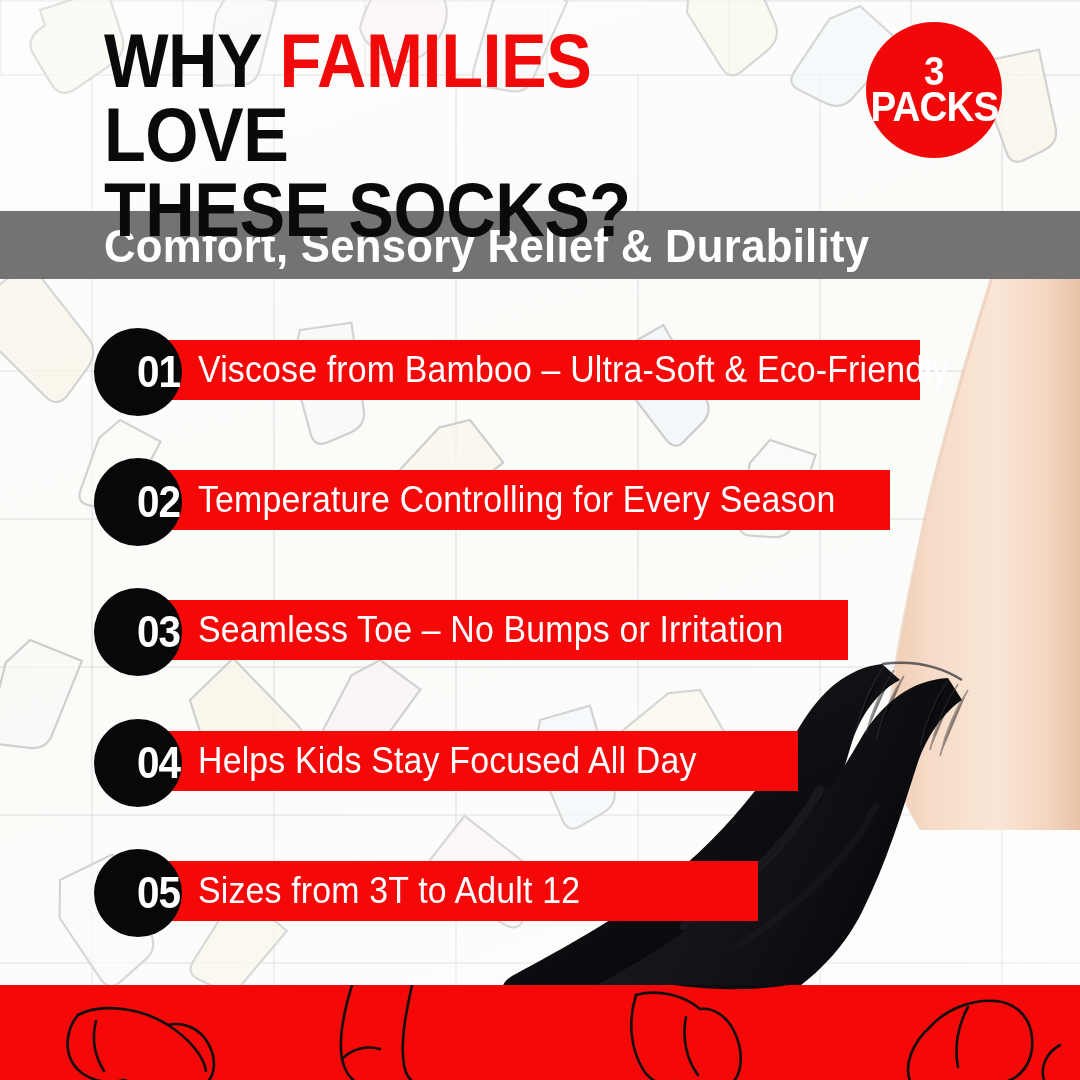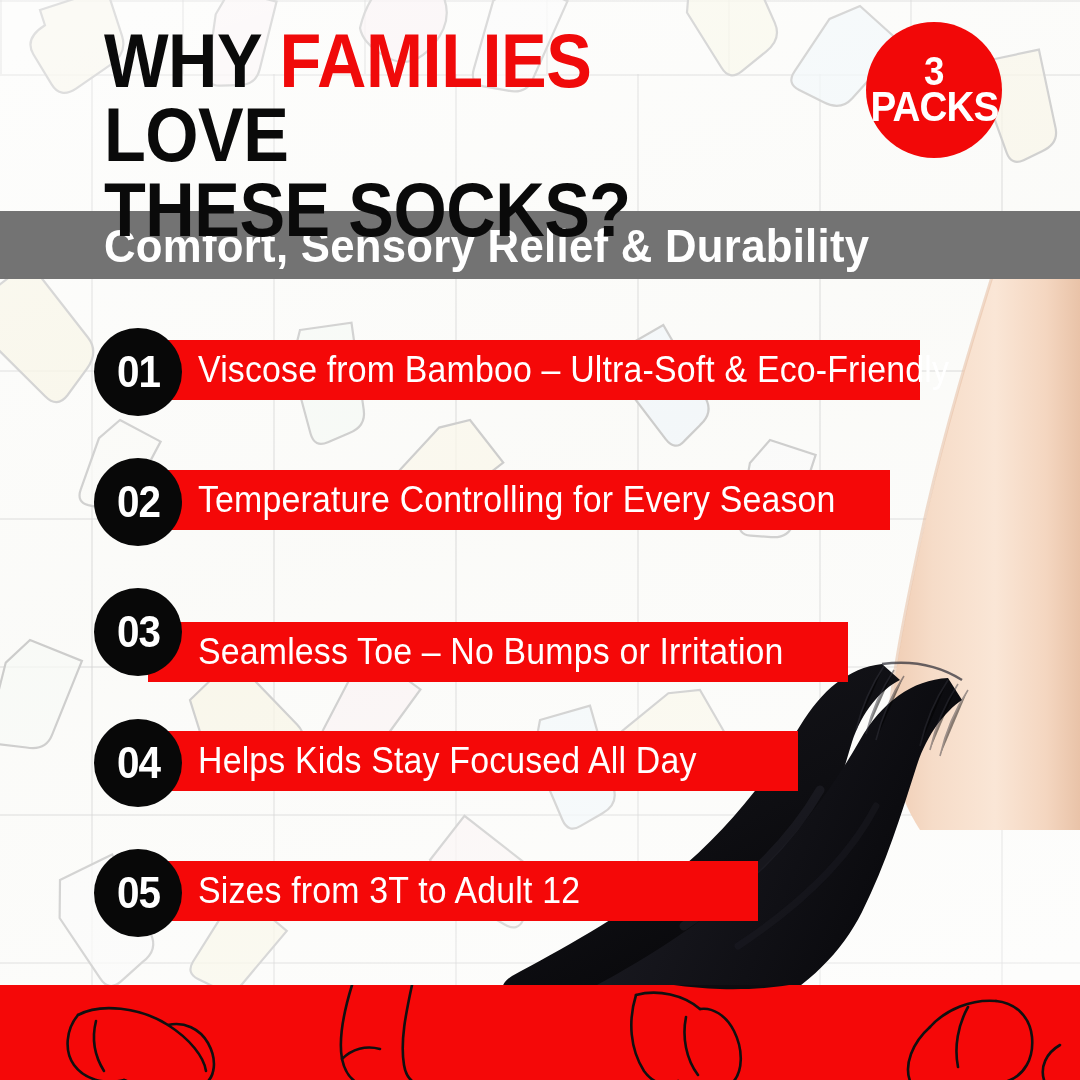--- a/index.html
+++ b/index.html
@@ -112,21 +112,21 @@
     font-weight:normal;
     font-size:36px;
     color:#ffffff;
     white-space:nowrap;
     letter-spacing:0.2px;
   }
   .row .num-circle{
     position:absolute;left:94px;top:-12px;
     width:88px;height:88px;border-radius:50%;
     background:#080808;
-    display:flex;align-items:center;justify-content:center;
+    display:flex;align-items:center;justify-content:flex-end;
     z-index:3;
   }
   .row .num-circle span{
     font-family:"Liberation Sans Narrow","Liberation Sans",sans-serif;
     font-weight:bold;
     font-size:44px;color:#ffffff;
     transform:scaleX(0.92);
     letter-spacing:-1px;
   }
 
@@ -334,21 +334,21 @@
     <div class="row" style="top:470px;">
       <div class="bar" style="width:742px;">
         <div class="bar-label">Temperature Controlling for Every Season</div>
       </div>
       <div class="num-circle">
         <span>02</span>
       </div>
     </div>
 
     <div class="row" style="top:600px;">
-      <div class="bar" style="width:700px;margin-top:22px;">
+      <div class="bar" style="width:700px;">
         <div class="bar-label">Seamless Toe – No Bumps or Irritation</div>
       </div>
       <div class="num-circle">
         <span>03</span>
       </div>
     </div>
 
     <div class="row" style="top:731px;">
       <div class="bar" style="width:650px;">
         <div class="bar-label">Helps Kids Stay Focused All Day</div>

